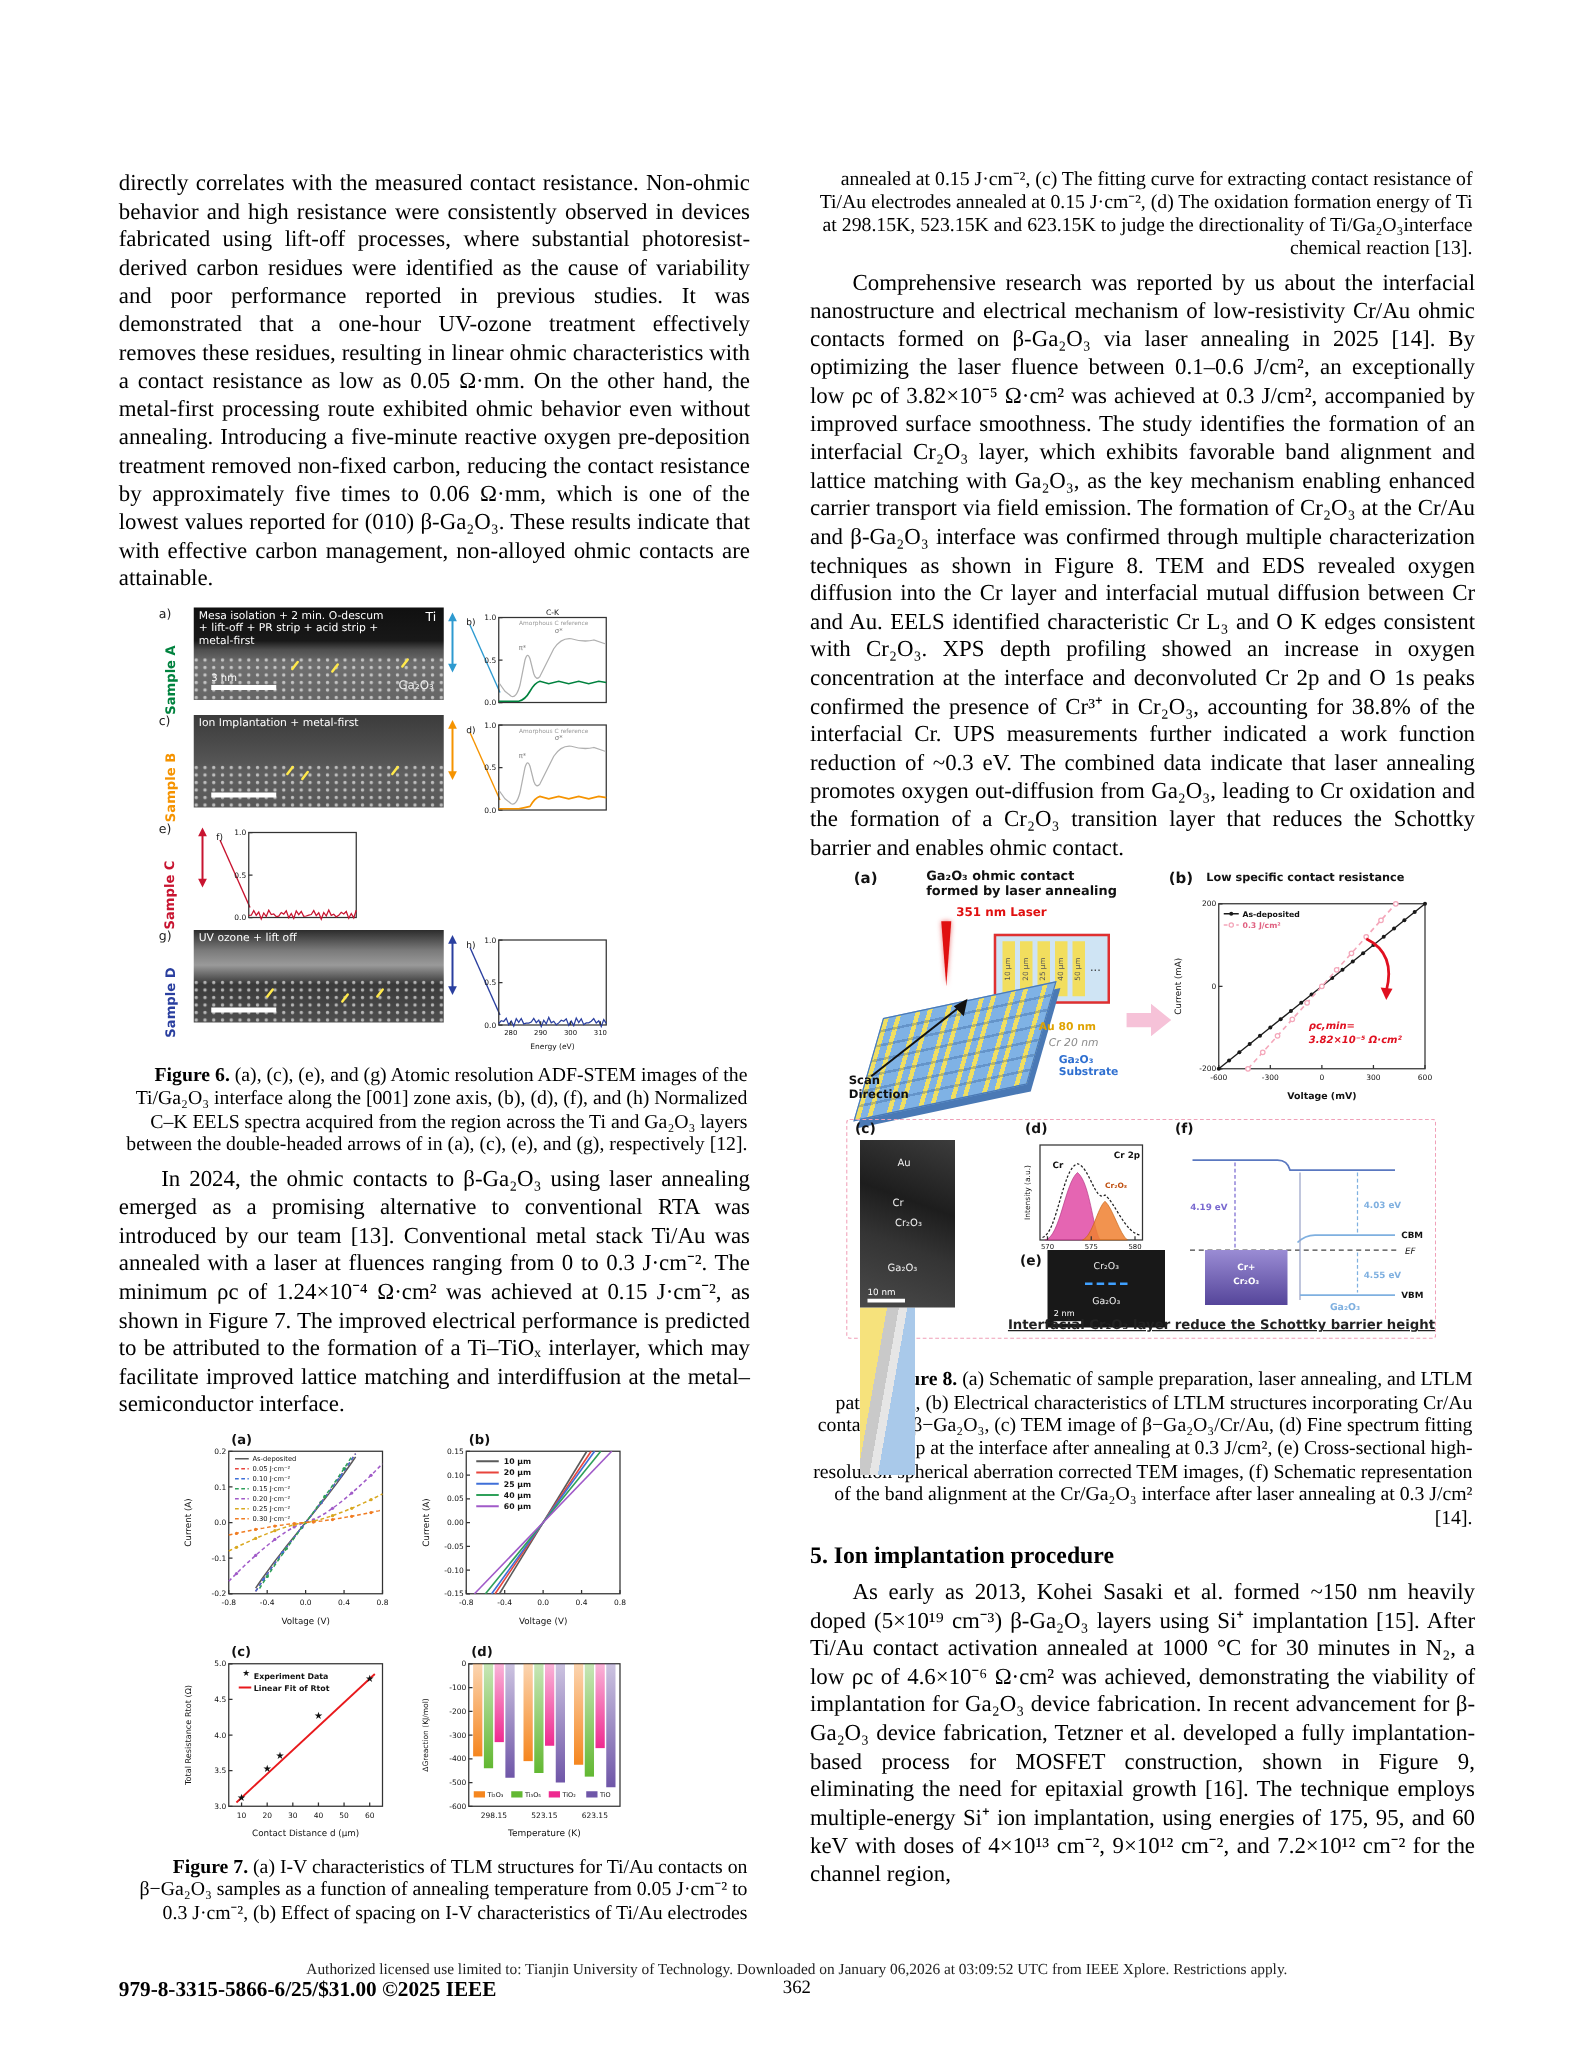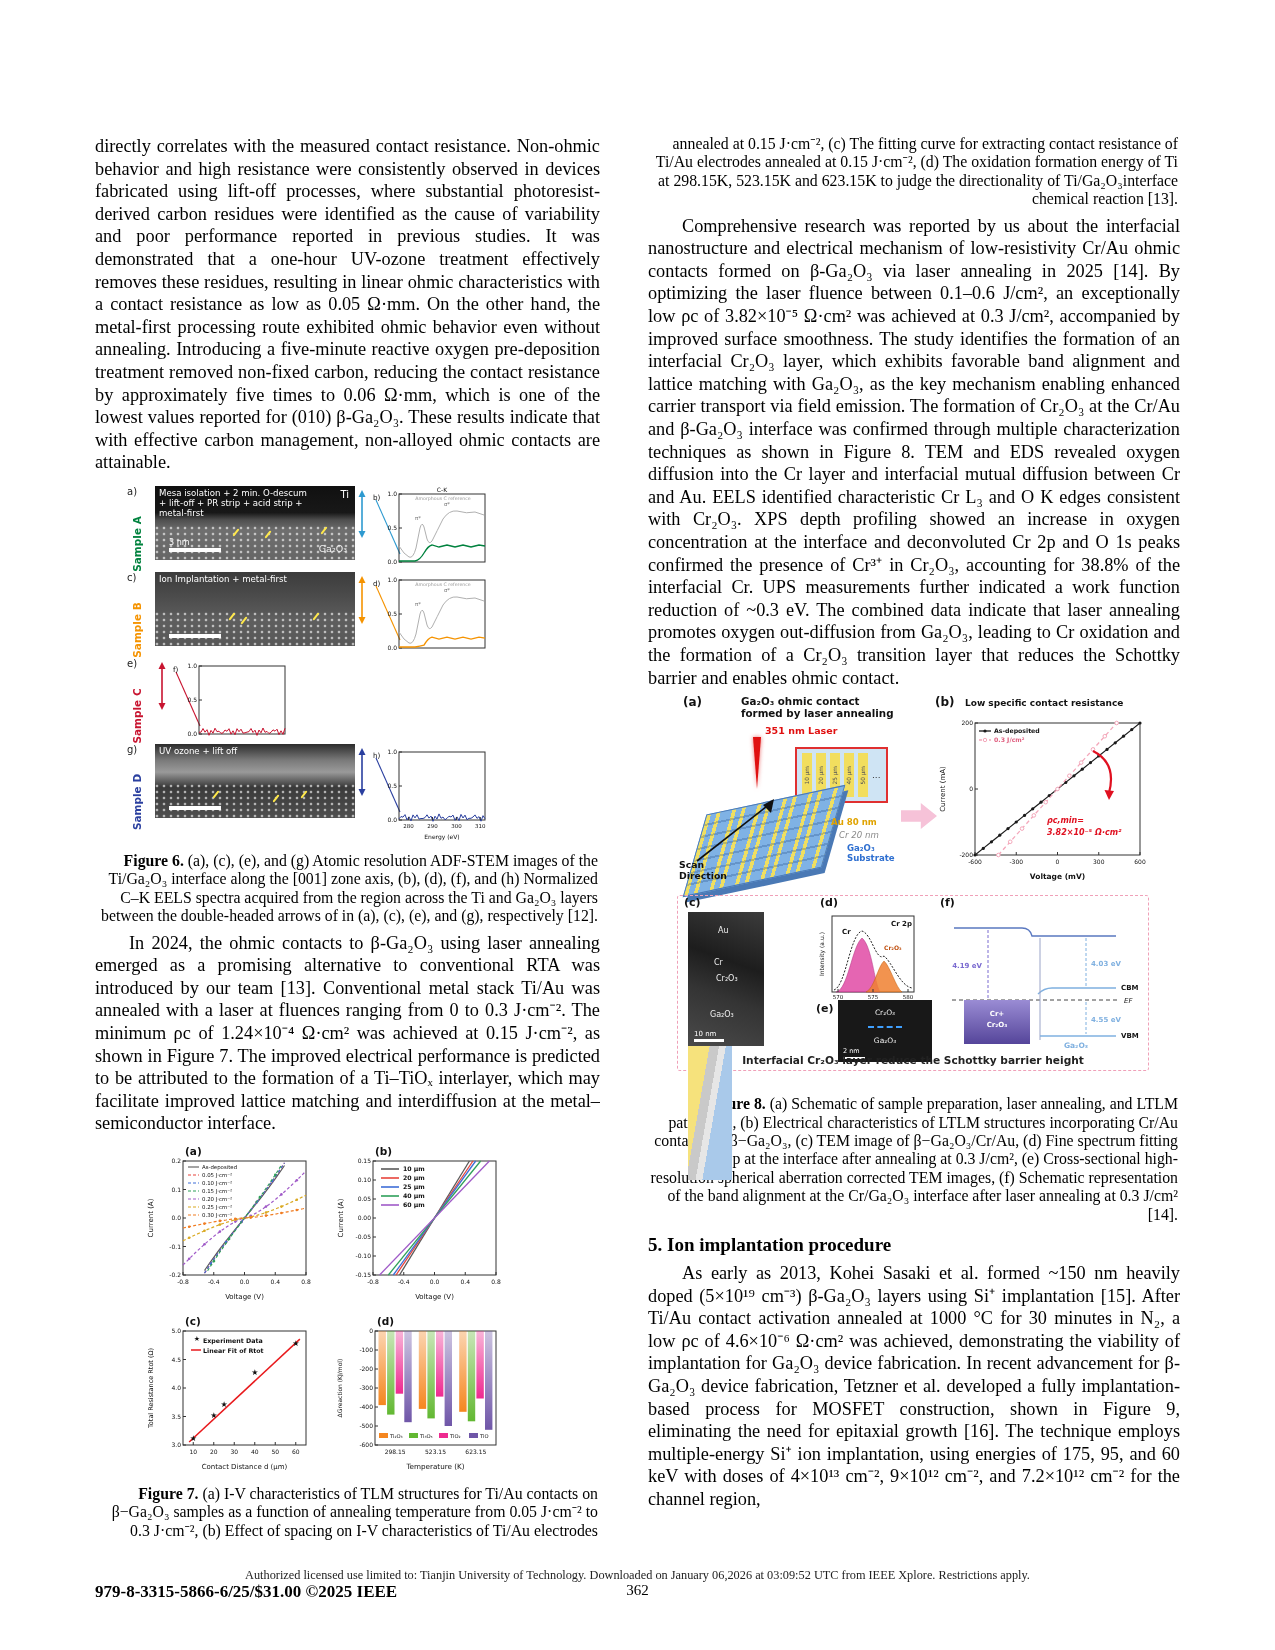--- a/index.html
+++ b/index.html
@@ -69,21 +69,21 @@
   .f8tem{position:relative;width:76px;height:134px;background:linear-gradient(200deg,#3c3c3c 0%,#1d1d1d 38%,#343434 62%,#4a4a4a 100%);}
   .f8tem span{position:absolute;color:#eee;font-size:8px;}
   .f8strip{width:44px;height:134px;background:linear-gradient(100deg,#f6e27c 0 32%,#c9c9c9 32% 46%,#e6e6e6 46% 56%,#a9c9ea 56% 100%);}
   .f8tem .f8sb{position:absolute;left:6px;bottom:4px;width:30px;height:3px;background:#fff;}
   .f8tem .f8sbt{position:absolute;left:6px;bottom:8px;color:#fff;font-size:7px;}
   .f8e{position:relative;width:94px;height:62px;background:#181818;}
   .f8e span{position:absolute;color:#eee;font-size:7.5px;left:0;right:0;text-align:center;}
   .f8e .dashesB{position:absolute;left:30px;right:30px;top:26px;border-top:2px dashed #3fa0ff;}
   .f8e .f8sb{position:absolute;left:5px;bottom:3px;width:22px;height:2.5px;background:#fff;}
   .f8e .f8sbt{position:absolute;left:5px;bottom:7px;color:#fff;font-size:6.5px;text-align:left;}
-  .f8banner{position:absolute;left:0;right:0;bottom:4px;text-align:center;font-size:10.6px;font-weight:bold;color:#222;}
+  .f8banner{position:absolute;left:0;right:0;bottom:4px;text-align:right;font-size:10.6px;font-weight:bold;color:#222;text-decoration:underline;}
   
   .footnote{position:absolute;left:0;right:0;top:1568px;text-align:center;
             font-size:12.3px;color:#222;font-family:"Liberation Serif",serif;}
   .footrow{position:absolute;left:95px;right:95px;top:1582px;}
   .footrow .fl{font-weight:bold;font-size:17px;}
   .footrow .fc{position:absolute;left:0;right:0;text-align:center;font-size:15px;}
 </style>
 </head>
 <body>
 

